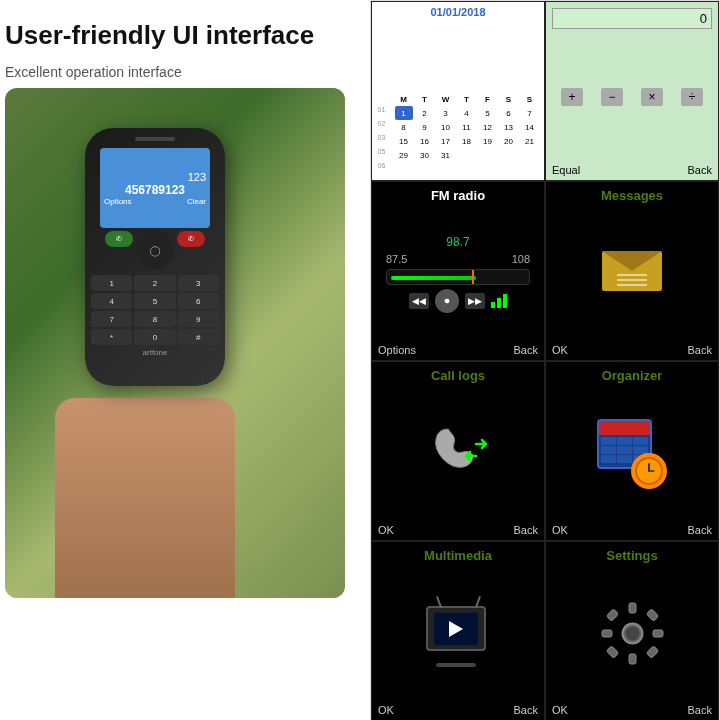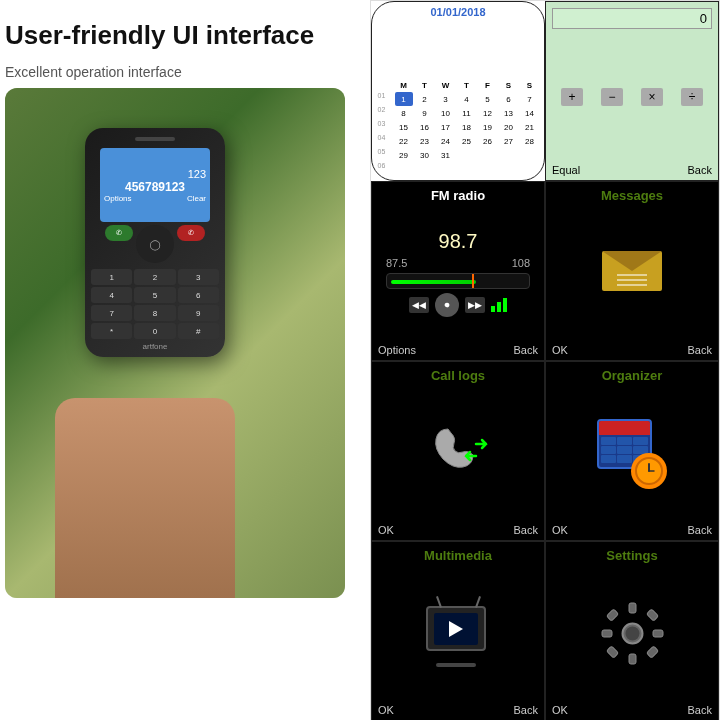--- a/index.html
+++ b/index.html
@@ -42,23 +42,23 @@
       background: #c8d4b0;
       border-radius: 12px;
       overflow: hidden;
       display: flex;
       align-items: center;
       justify-content: center;
     }
     
     .phone-body {
       width: 140px;
-      height: 229px;
+      height: 258px;
       background: linear-gradient(135deg, #1a1a1a 0%, #333 100%);
-      border-radius: 18px;
+      border-radius: 28px;
       position: relative;
       box-shadow: 4px 6px 20px rgba(0,0,0,0.5);
       display: flex;
       flex-direction: column;
       align-items: center;
       padding: 6px;
     }
     .phone-screen {
       width: 110px;
       height: 80px;
@@ -215,21 +215,20 @@
       display: flex;
       align-items: center;
       justify-content: center;
       width: 100%;
     }
 
     
     .calendar-screen {
       background: #fff;
       color: #000;
-      border-radius: 23px;
     }
     .cal-grid {
       width: 100%;
       font-size: 8px;
     }
     .cal-row {
       display: flex;
       justify-content: space-around;
     }
     .cal-cell {
@@ -280,21 +279,21 @@
     .calc-footer {
       display: flex;
       justify-content: space-between;
       width: 100%;
       font-size: 11px;
       color: #000;
     }
 
     
     .fm-screen { background: #000; }
-    .fm-freq { color: #fef9c3; font-size: 20px; text-align: center; }
+    .fm-freq { color: #22c55e; font-size: 12px; text-align: center; }
     .fm-bar {
       width: 90%;
       height: 16px;
       background: #111;
       border-radius: 4px;
       position: relative;
       border: 1px solid #333;
     }
     .fm-bar-inner {
       height: 4px;
@@ -604,30 +603,20 @@
         <div class="cal-week-num">03</div>
         <div class="cal-cell">15</div>
         <div class="cal-cell">16</div>
         <div class="cal-cell">17</div>
         <div class="cal-cell">18</div>
         <div class="cal-cell">19</div>
         <div class="cal-cell">20</div>
         <div class="cal-cell">21</div>
       </div>
       <div class="cal-row">
-        <div class="cal-week-num">04</div>
-        <div class="cal-cell">22</div>
-        <div class="cal-cell">23</div>
-        <div class="cal-cell">24</div>
-        <div class="cal-cell">25</div>
-        <div class="cal-cell">26</div>
-        <div class="cal-cell">27</div>
-        <div class="cal-cell">28</div>
-      </div>
-      <div class="cal-row">
         <div class="cal-week-num">05</div>
         <div class="cal-cell">29</div>
         <div class="cal-cell">30</div>
         <div class="cal-cell">31</div>
         <div class="cal-cell"></div>
         <div class="cal-cell"></div>
         <div class="cal-cell"></div>
         <div class="cal-cell"></div>
       </div>
       <div class="cal-row">

